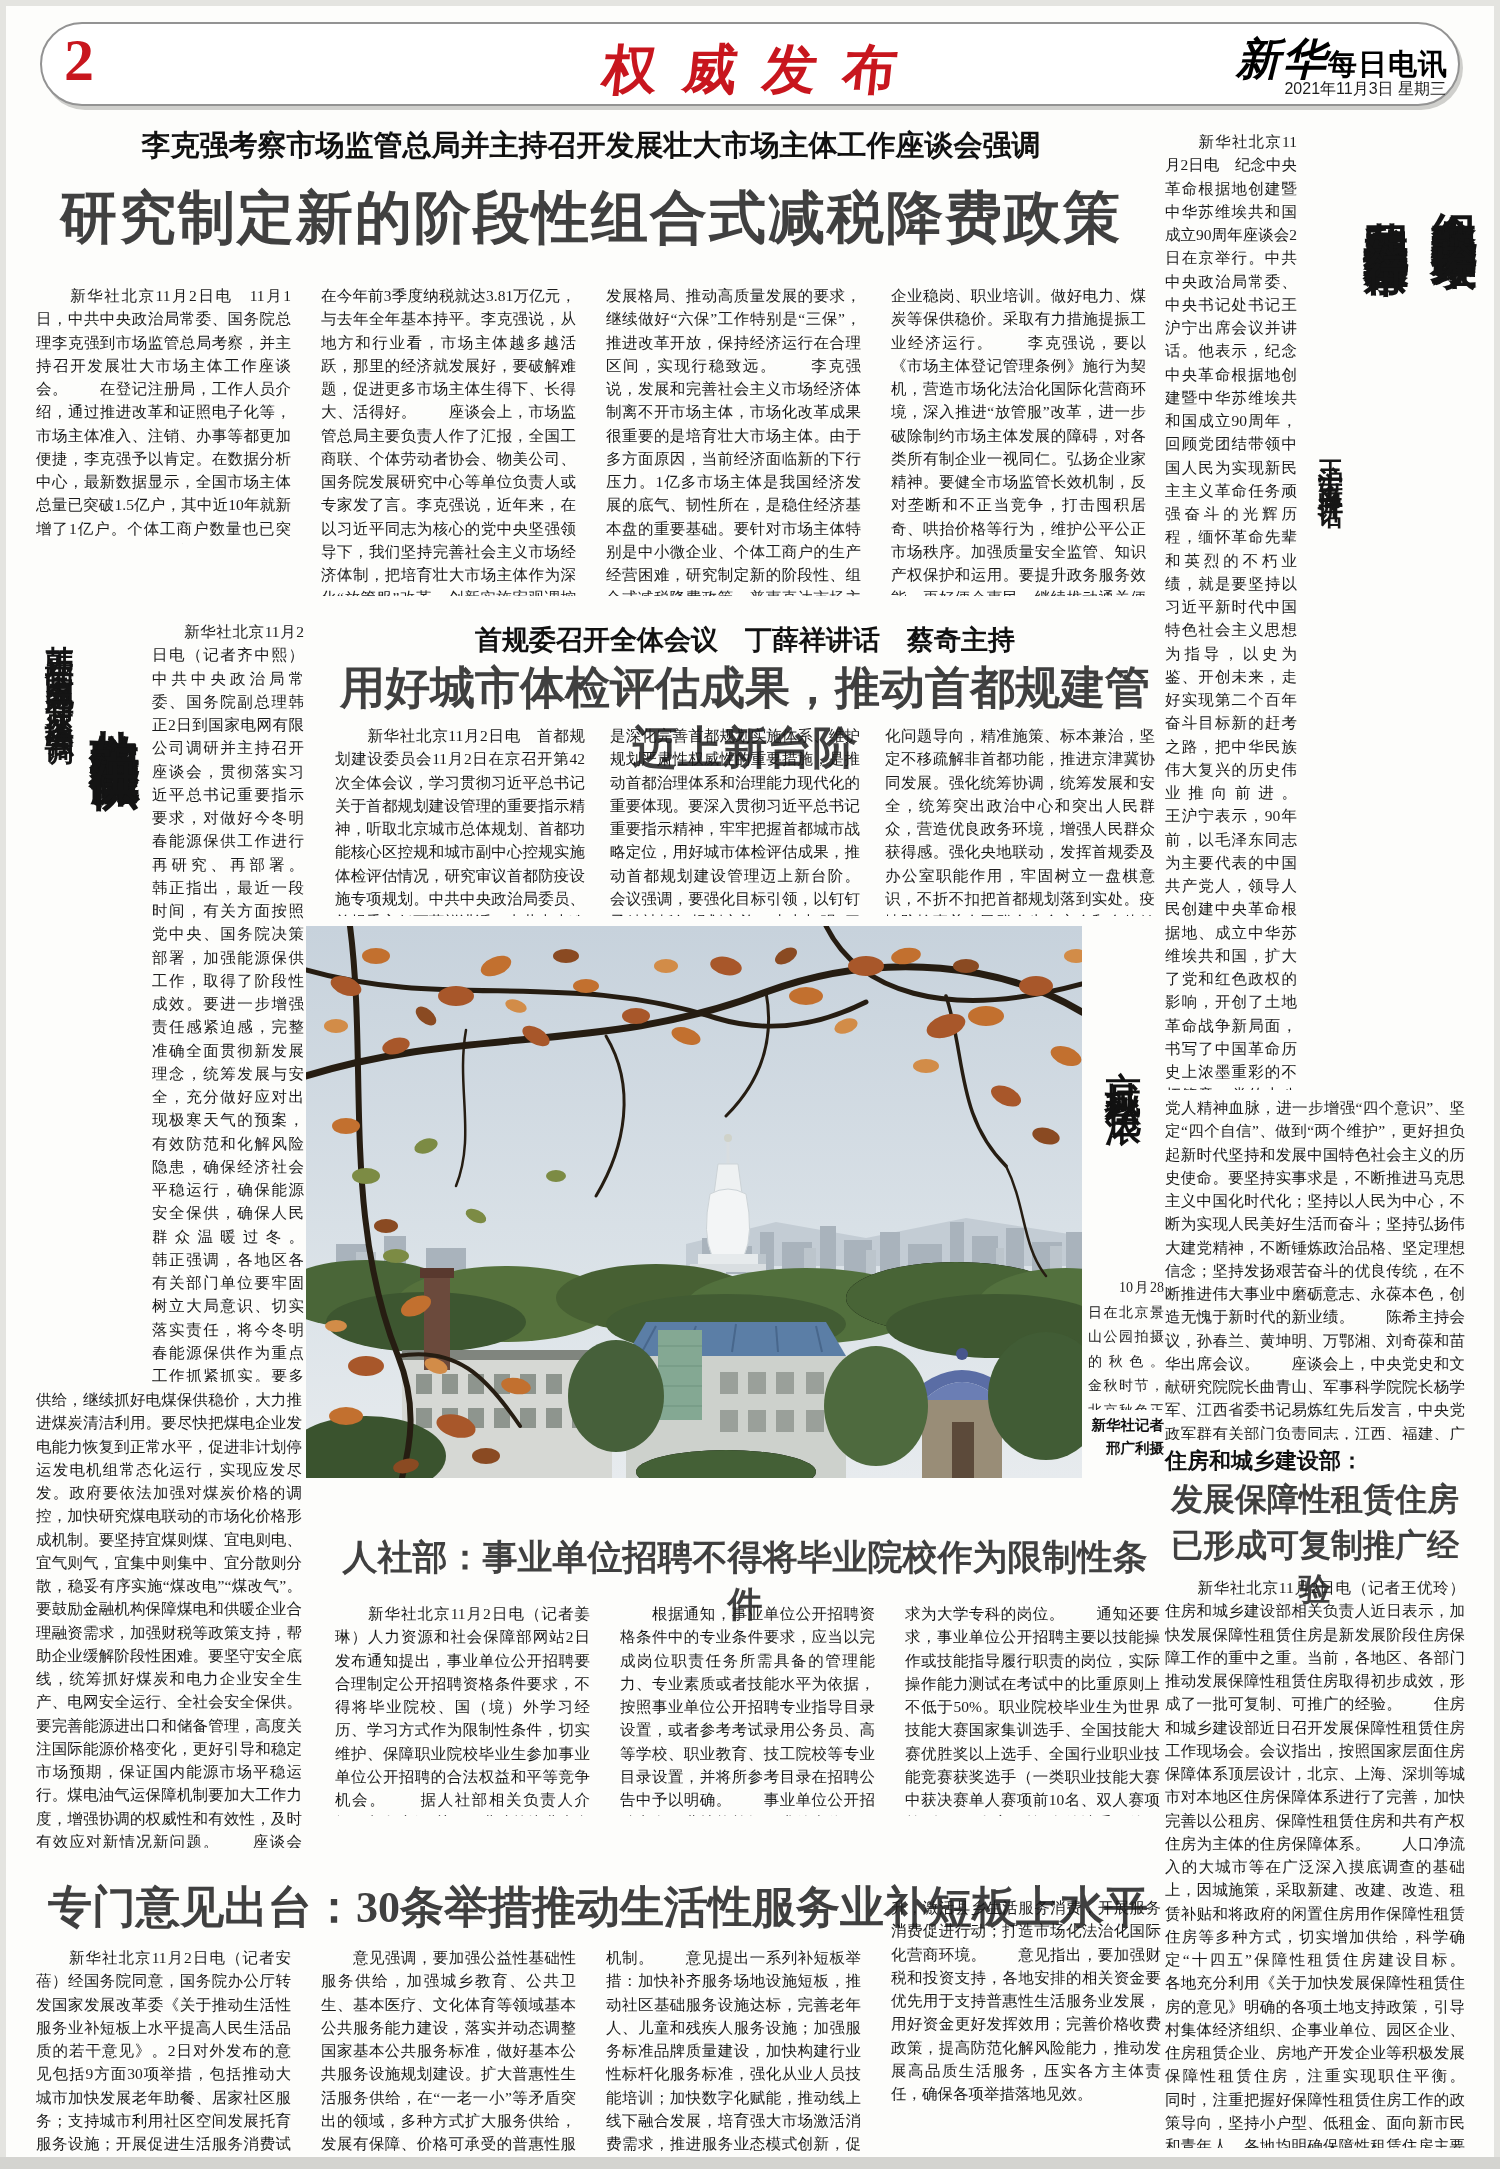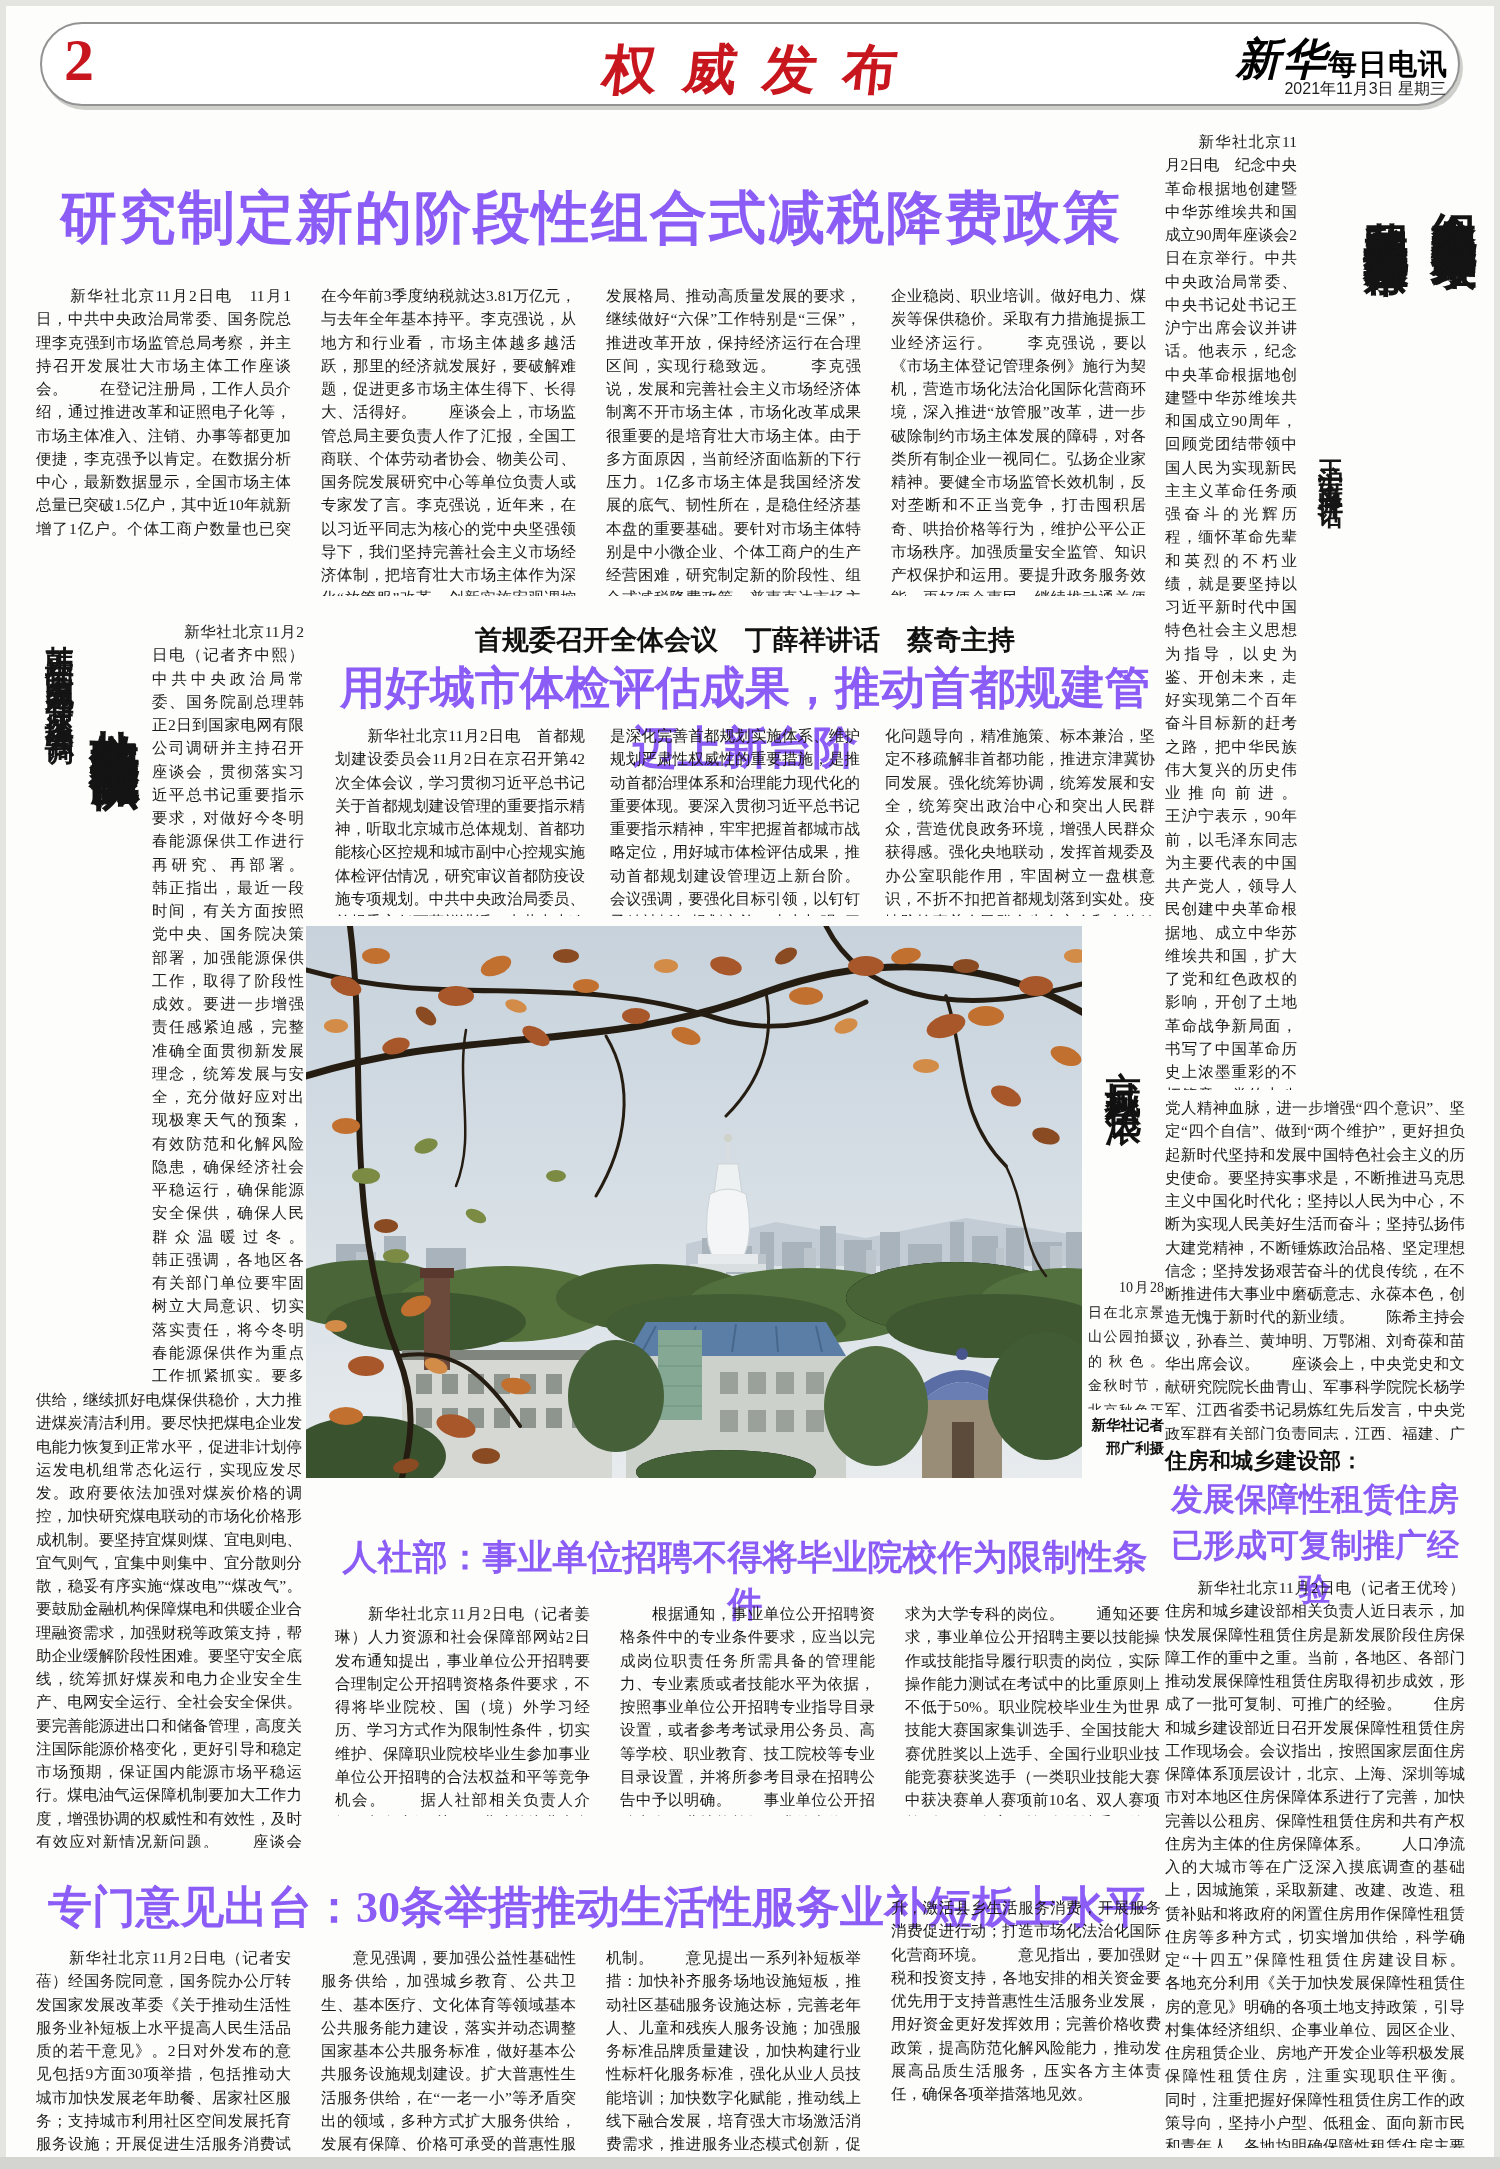--- a/index.html
+++ b/index.html
@@ -12,21 +12,21 @@
            box-shadow:3px 4px 0 #cfcfcc;background:#fff;}
   #pgnum{left:64px;top:26px;font-size:60px;font-weight:900;color:#c8161e;font-family:"Liberation Serif",serif;}
   #section{left:0;top:34px;width:100%;text-align:center;font-size:54px;font-weight:900;color:#c8161e;
            letter-spacing:26px;padding-left:26px;box-sizing:border-box;transform:skewX(-6deg);}
   #brand{right:52px;top:30px;text-align:right;color:#000000;white-space:nowrap;}
   #brand .script{font-size:44px;font-weight:900;font-style:italic;letter-spacing:2px;}
   #brand .rest{font-size:29px;font-weight:900;letter-spacing:1px;}
   #pdate{right:54px;top:79px;font-size:16px;color:#1d1d1d;font-family:Liberation Sans, sans-serif;}
   
   .kicker{text-align:center;font-weight:700;color:#111;}
-  .hl{text-align:center;font-weight:900;color:#8b5cf6;}
+  .hl{text-align:center;font-weight:900;color:#404040;}
   .col{overflow:hidden;font-size:15.5px;line-height:1.5;text-align:justify;text-justify:inter-character;
        word-break:break-all;color:#1b1b1b;}
   .vert{writing-mode:vertical-rl;text-orientation:upright;overflow:hidden;}
   .vhl{font-weight:900;color:#141414;}
   
   #cap-title{font-weight:900;font-size:36px;color:#111;letter-spacing:10px;}
   #cap-text{font-size:14px;line-height:1.75;text-align:justify;word-break:break-all;color:#222;}
   #cap-credit{font-size:14.5px;font-weight:700;color:#111;text-align:right;line-height:1.6;}
   #footstrip{left:0;top:2157px;width:1500px;height:12px;background:#d4d4d0;}
 </style>
@@ -36,20 +36,21 @@
 <div id="sheet">
 
   <div class="abs" id="capsule"></div>
   <div class="abs" id="pgnum">2</div>
   <div class="abs" id="section">权威发布</div>
   <div class="abs" id="brand">
     <span class="script">新华</span><span class="rest">每日电讯</span>
   </div>
   <div class="abs" id="pdate">2021年11月3日 星期三</div>
 
+  <div class="abs kicker" style="left:36px;top:126px;width:1110px;font-size:29px;">李克强考察市场监管总局并主持召开发展壮大市场主体工作座谈会强调</div>
   <div class="abs hl" style="left:36px;top:180px;width:1110px;font-size:57px;letter-spacing:2px;">研究制定新的阶段性组合式减税降费政策</div>
   <div class="abs col" style="left:36px;top:284px;width:255px;height:260px;">　　新华社北京11月2日电　11月1日，中共中央政治局常委、国务院总理李克强到市场监管总局考察，并主持召开发展壮大市场主体工作座谈会。　　在登记注册局，工作人员介绍，通过推进改革和证照电子化等，市场主体准入、注销、办事等都更加便捷，李克强予以肯定。在数据分析中心，最新数据显示，全国市场主体总量已突破1.5亿户，其中近10年就新增了1亿户。个体工商户数量也已突破1亿户。上亿市场主体的磅礴力量推动了我国经济总量迈上百万亿元大关、国家财力和社会财富稳定增长，承载了7亿多人就业的基本盘，仅个体工商户就带动了近3亿人就业。李克强了解市场主体区域行业分布和活跃度等情况，据统计2013年以来新增市场主体仅</div>
   <div class="abs col" style="left:321px;top:284px;width:255px;height:312px;">在今年前3季度纳税就达3.81万亿元，与去年全年基本持平。李克强说，从地方和行业看，市场主体越多越活跃，那里的经济就发展好，要破解难题，促进更多市场主体生得下、长得大、活得好。　　座谈会上，市场监管总局主要负责人作了汇报，全国工商联、个体劳动者协会、物美公司、国务院发展研究中心等单位负责人或专家发了言。李克强说，近年来，在以习近平同志为核心的党中央坚强领导下，我们坚持完善社会主义市场经济体制，把培育壮大市场主体作为深化“放管服”改革、创新实施宏观调控的重要着力点，市场主体成倍增加。面对复杂严峻的国内外环境，要坚持以习近平新时代中国特色社会主义思想为指导，按照立足新发展阶段、贯彻新发展理念、构建新</div>
   <div class="abs col" style="left:606px;top:284px;width:255px;height:312px;">发展格局、推动高质量发展的要求，继续做好“六保”工作特别是“三保”，推进改革开放，保持经济运行在合理区间，实现行稳致远。　　李克强说，发展和完善社会主义市场经济体制离不开市场主体，市场化改革成果很重要的是培育壮大市场主体。由于多方面原因，当前经济面临新的下行压力。1亿多市场主体是我国经济发展的底气、韧性所在，是稳住经济基本盘的重要基础。要针对市场主体特别是中小微企业、个体工商户的生产经营困难，研究制定新的阶段性、组合式减税降费政策，普惠直达市场主体，继续引导金融机构向实体经济合理让利，运用失业保险基金支持</div>
   <div class="abs col" style="left:891px;top:284px;width:255px;height:312px;">企业稳岗、职业培训。做好电力、煤炭等保供稳价。采取有力措施提振工业经济运行。　　李克强说，要以《市场主体登记管理条例》施行为契机，营造市场化法治化国际化营商环境，深入推进“放管服”改革，进一步破除制约市场主体发展的障碍，对各类所有制企业一视同仁。弘扬企业家精神。要健全市场监管长效机制，反对垄断和不正当竞争，打击囤积居奇、哄抬价格等行为，维护公平公正市场秩序。加强质量安全监管、知识产权保护和运用。要提升政务服务效能，更好便企惠民。继续推动通关便利化，促进扩大国际合作和吸引外资。各部门要主动担负起责任，为市场主体发展排忧解难。　　王勇、肖捷参加。</div>
 
   <div class="abs vert vhl" style="left:40px;top:622px;height:530px;font-size:29px;letter-spacing:7px;">韩正在国家电网召开座谈会强调</div>
   <div class="abs vert vhl" style="left:82px;top:690px;height:640px;font-size:50px;letter-spacing:3px;">扎实做好今冬明春能源保供</div>
   <div class="abs col" style="left:152px;top:620px;width:152px;height:762px;">　　新华社北京11月2日电（记者齐中熙）中共中央政治局常委、国务院副总理韩正2日到国家电网有限公司调研并主持召开座谈会，贯彻落实习近平总书记重要指示要求，对做好今冬明春能源保供工作进行再研究、再部署。　　韩正指出，最近一段时间，有关方面按照党中央、国务院决策部署，加强能源保供工作，取得了阶段性成效。要进一步增强责任感紧迫感，完整准确全面贯彻新发展理念，统筹发展与安全，充分做好应对出现极寒天气的预案，有效防范和化解风险隐患，确保经济社会平稳运行，确保能源安全保供，确保人民群众温暖过冬。　　韩正强调，各地区各有关部门单位要牢固树立大局意识、切实落实责任，将今冬明春能源保供作为重点工作抓紧抓实。要多渠道增加电煤和天然气</div>
   <div class="abs col" style="left:36px;top:1388px;width:266px;height:460px;">供给，继续抓好电煤保供稳价，大力推进煤炭清洁利用。要尽快把煤电企业发电能力恢复到正常水平，促进非计划停运发电机组常态化运行，实现应发尽发。政府要依法加强对煤炭价格的调控，加快研究煤电联动的市场化价格形成机制。要坚持宜煤则煤、宜电则电、宜气则气，宜集中则集中、宜分散则分散，稳妥有序实施“煤改电”“煤改气”。要鼓励金融机构保障煤电和供暖企业合理融资需求，加强财税等政策支持，帮助企业缓解阶段性困难。要坚守安全底线，统筹抓好煤炭和电力企业安全生产、电网安全运行、全社会安全保供。要完善能源进出口和储备管理，高度关注国际能源价格变化，更好引导和稳定市场预期，保证国内能源市场平稳运行。煤电油气运保障机制要加大工作力度，增强协调的权威性和有效性，及时有效应对新情况新问题。　　座谈会前，韩正走进国家电力调度控制中心，了解电力供应保障、电网调度运行等情况；到国家电网运营监测大厅，了解公司服务经济社会发展、开展电力市场化交易等情况。　　王勇参加上述活动。</div>

